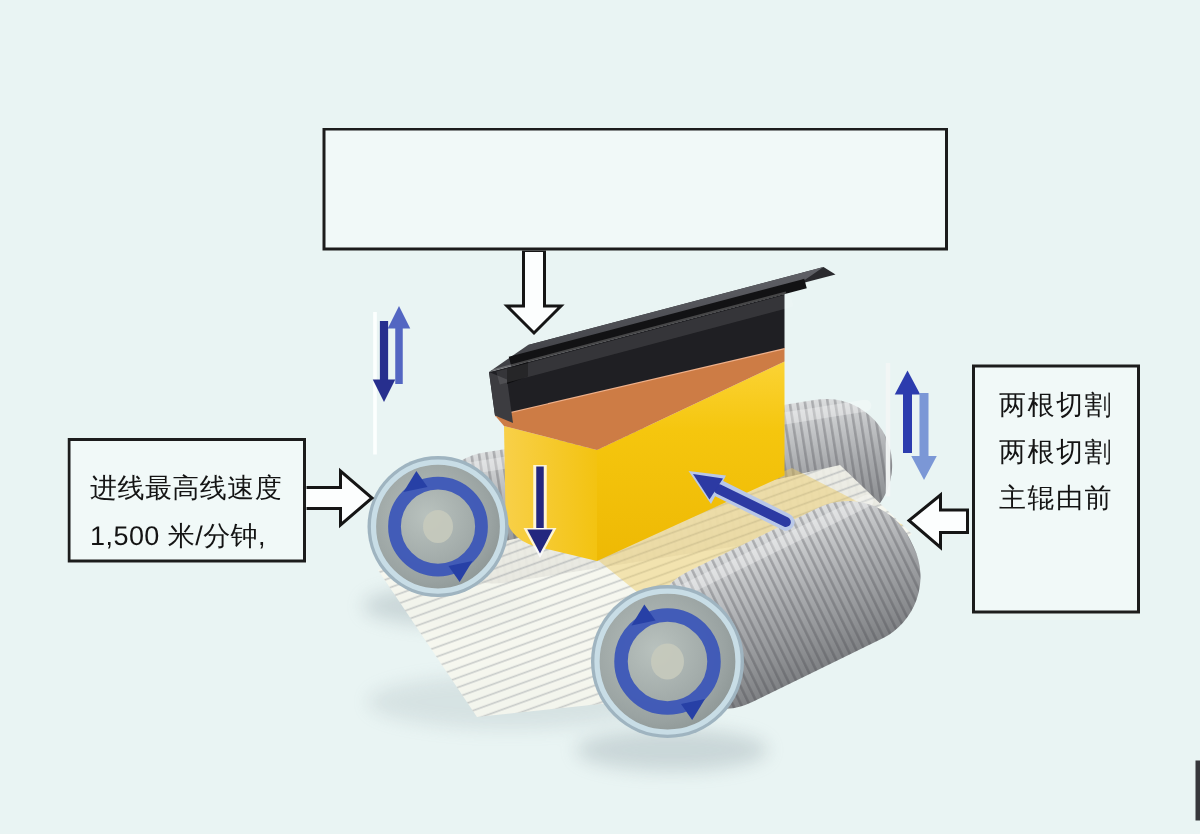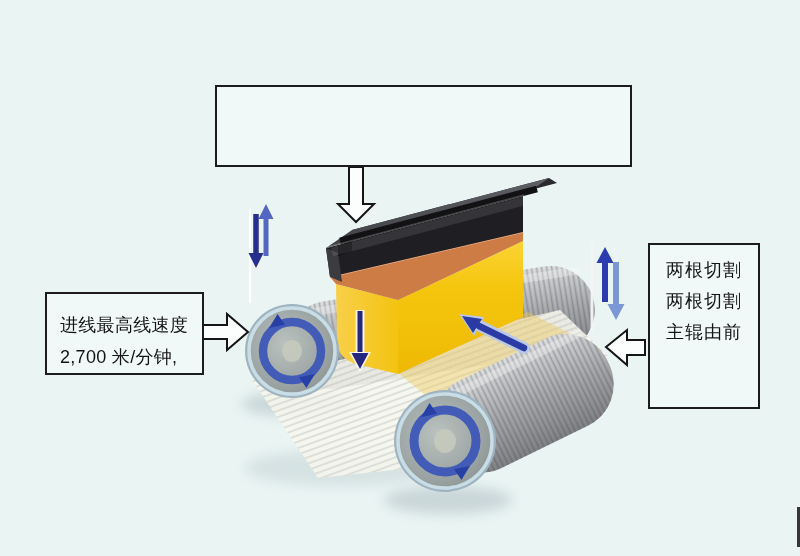--- a/index.html
+++ b/index.html
@@ -178,21 +178,21 @@
     </g>
 
     <rect x="797" y="507" width="3" height="40" fill="#37373b"></rect>
   </svg>
 
   <div class="callout callout-top">
   </div>
 
   <div class="callout callout-left">
     <div class="ln">进线最高线速度</div>
-    <div class="ln">2,700 米/分钟,</div>
+    <div class="ln">1,500 米/分钟,</div>
   </div>
 
   <div class="callout callout-right">
     <div class="ln">两根切割</div>
     <div class="ln">两根切割</div>
     <div class="ln">主辊由前</div>
   </div>
 
 </div>
 

